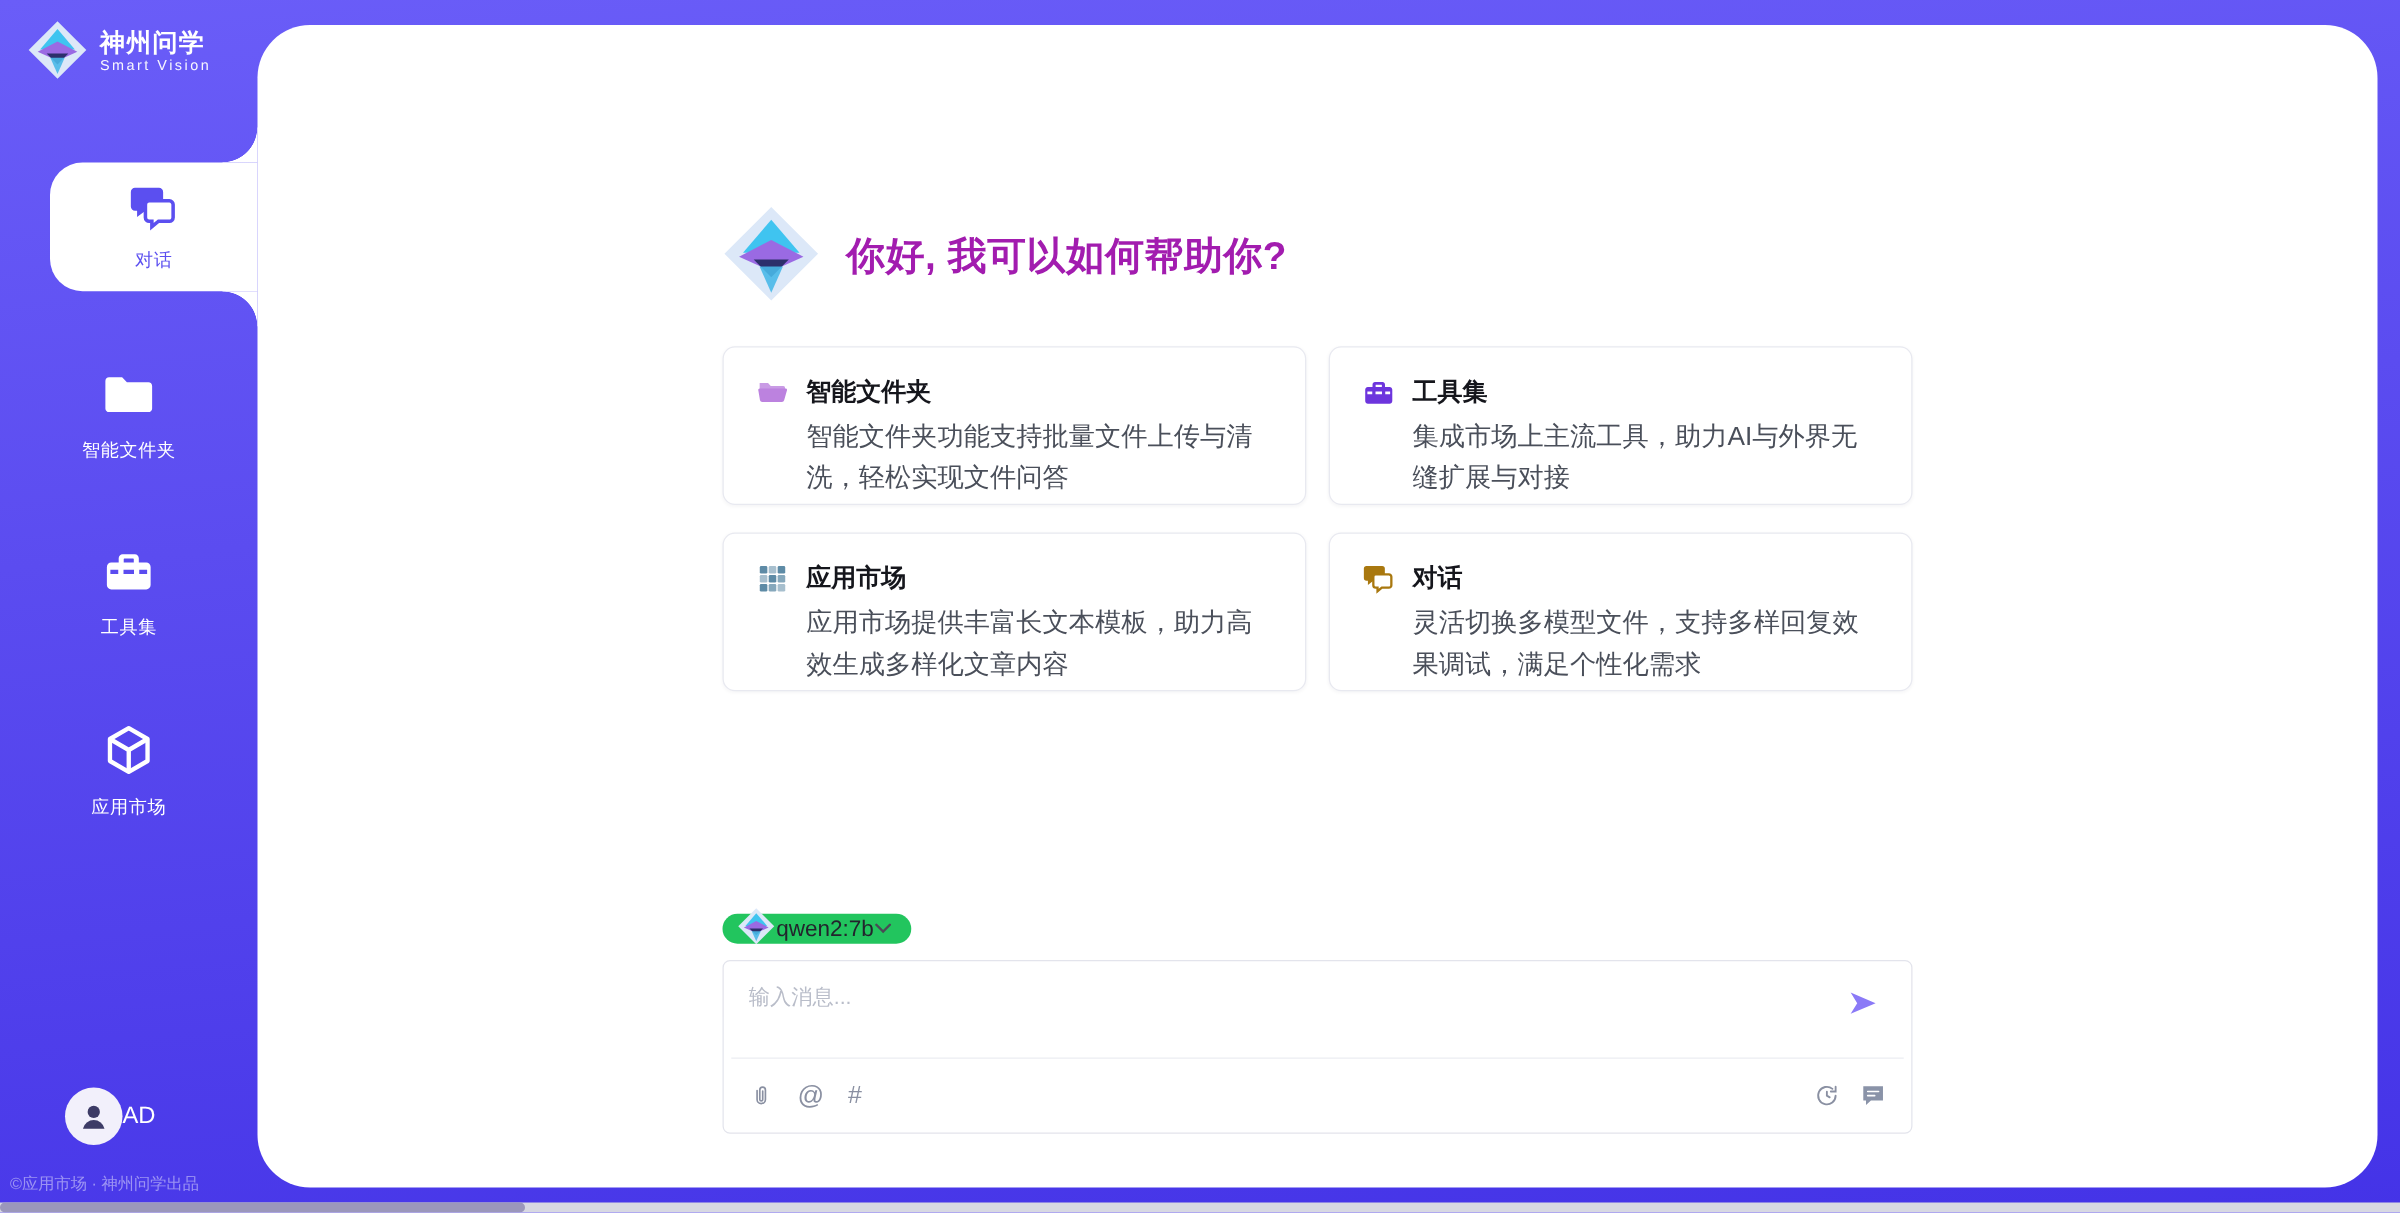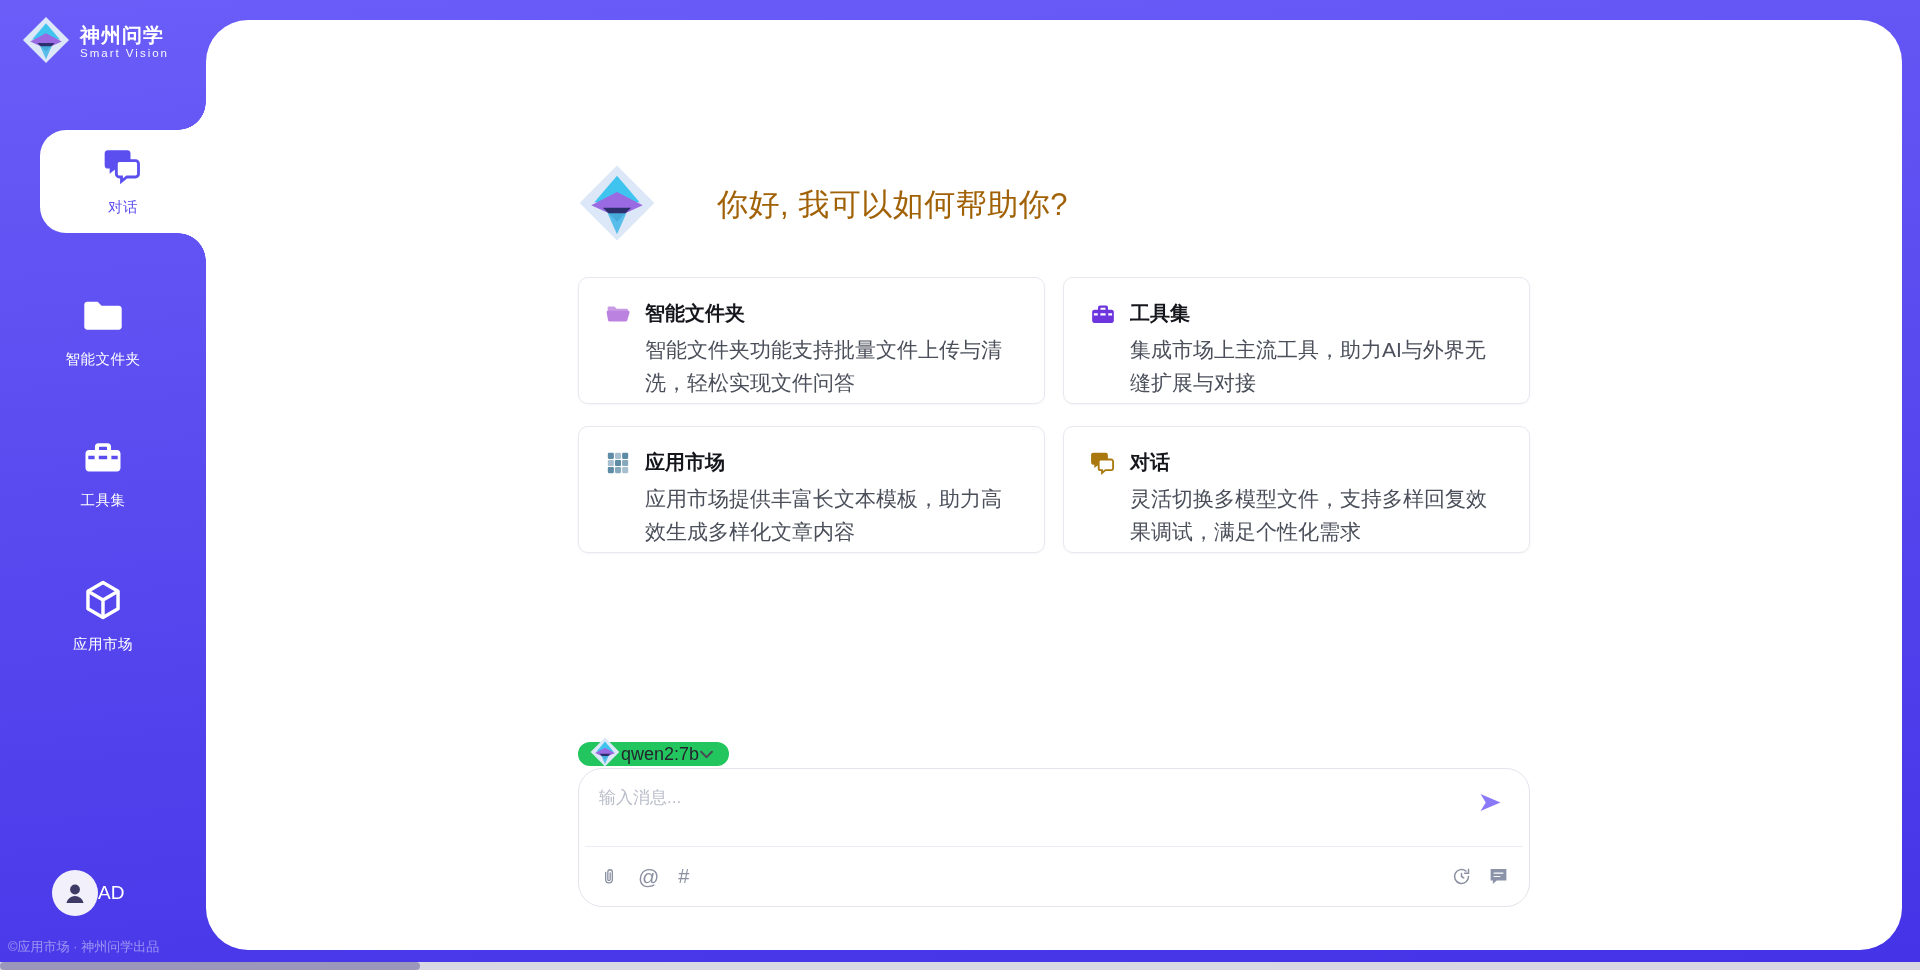--- a/index.html
+++ b/index.html
@@ -44,42 +44,42 @@
   .user-name { color:#fff; font-size:19px; }
   .side-footer { position:absolute; left:8px; bottom:14px; font-size:13px; color:rgba(255,255,255,.45); white-space:nowrap; }
 
   
   .main {
     position:absolute; left:206px; top:20px; right:18px; bottom:20px;
     background:#fff; border-radius:42px; display:flex; flex-direction:column; overflow:hidden;
   }
   .content { width:952px; margin:145px auto 43px; flex:1; display:flex; flex-direction:column; }
   .greeting-row { display:flex; align-items:center; gap:21px; height:80px; }
-  .greeting-title { font-size:31px; font-weight:400; color:#a16207; letter-spacing:.5px;margin-left:40px; }
+  .greeting-title { font-size:31px; font-weight:700; color:#a21caf; letter-spacing:.5px; }
 
   .cards { margin-top:32px; display:grid; grid-template-columns:1fr 1fr; gap:22px 18px; }
   .card {
     height:127px; background:#fff; border:1px solid #E8E9F0; border-radius:10px;
     box-shadow:0 1px 3px rgba(30,30,60,.04); padding:21px 26px; cursor:pointer;
     display:grid; grid-template-columns:40px 1fr; grid-template-rows:auto 1fr;
   }
   .card-icon { width:26px; height:26px; margin-top:2px; }
   .card-title { font-size:20px; font-weight:700; color:#15161c; align-self:center; }
   .card-desc { grid-column:2; font-size:21px; color:#4A4F5A; line-height:1.55; margin-top:7px; }
 
   .spacer { flex:1; }
 
   .model-pill {
     width:fit-content; height:24px; border-radius:21px; background:#22c55e;
     display:flex; align-items:center; gap:1px; padding:0 16px 0 12px; cursor:pointer;
   }
   .model-name { font-size:18px; color:#23242d; }
 
   .composer {
-    margin-top:2px; height:139px; border:1px solid #E3E4EC; border-radius:24px;
+    margin-top:13px; height:139px; border:1px solid #E3E4EC; border-radius:6px;
     display:flex; flex-direction:column; position:relative; background:#fff;
   }
   .composer-top { height:77px; position:relative; }
   .composer-input {
     width:85%; height:100%; border:none; outline:none; resize:none;
     padding:17px 20px; font-size:17px; font-family:inherit; color:#333; background:transparent;
   }
   .composer-input::placeholder { color:#B9BDC9; }
   .send-btn { position:absolute; right:27px; top:24px; cursor:pointer; line-height:0; }
   .composer-bottom {

